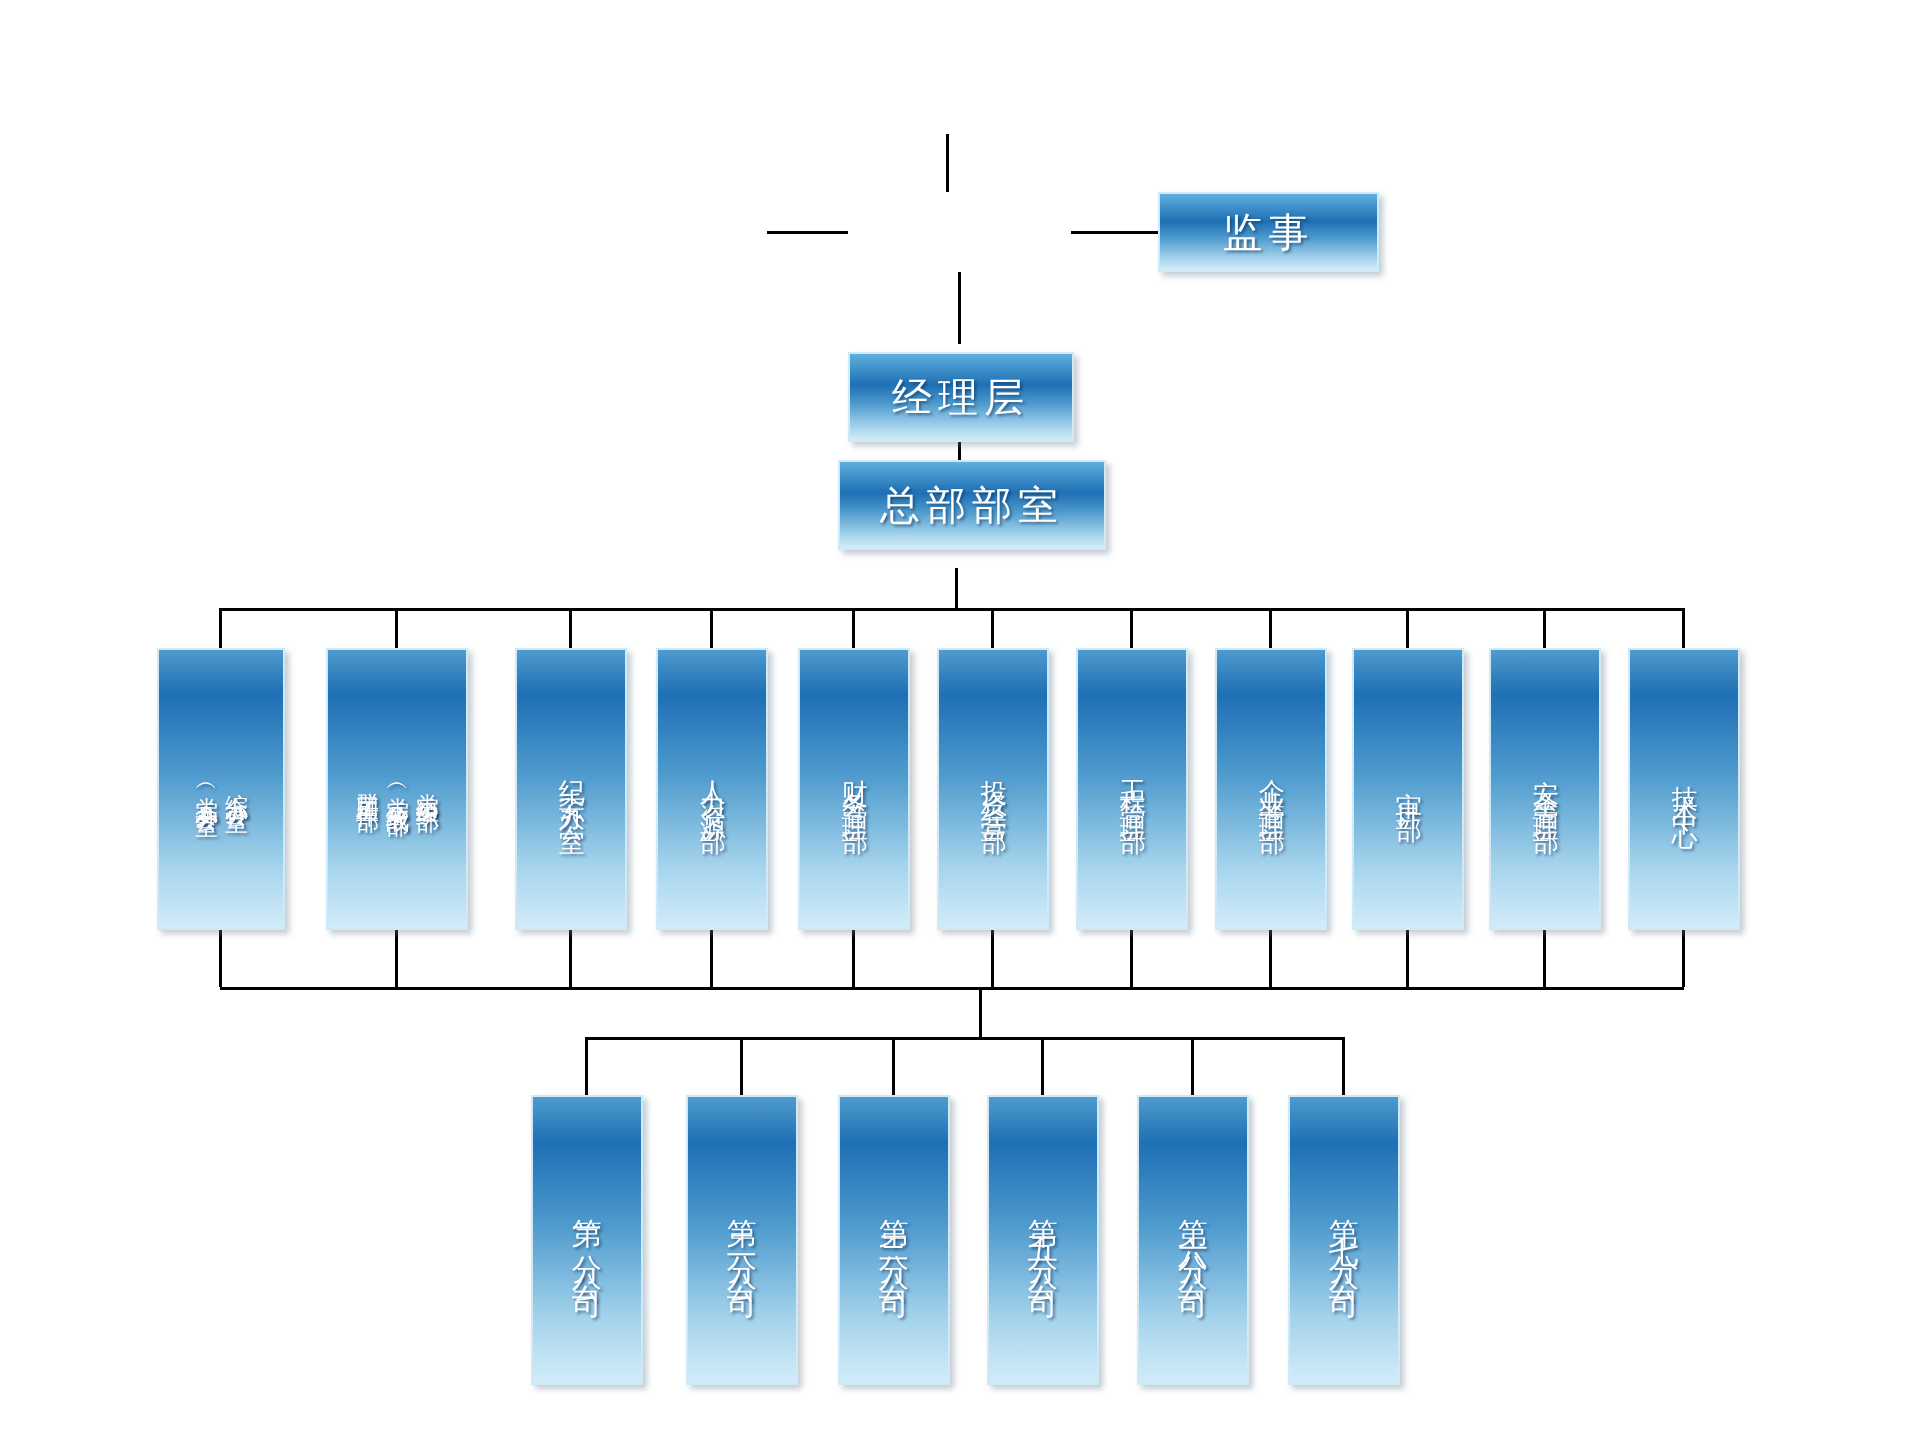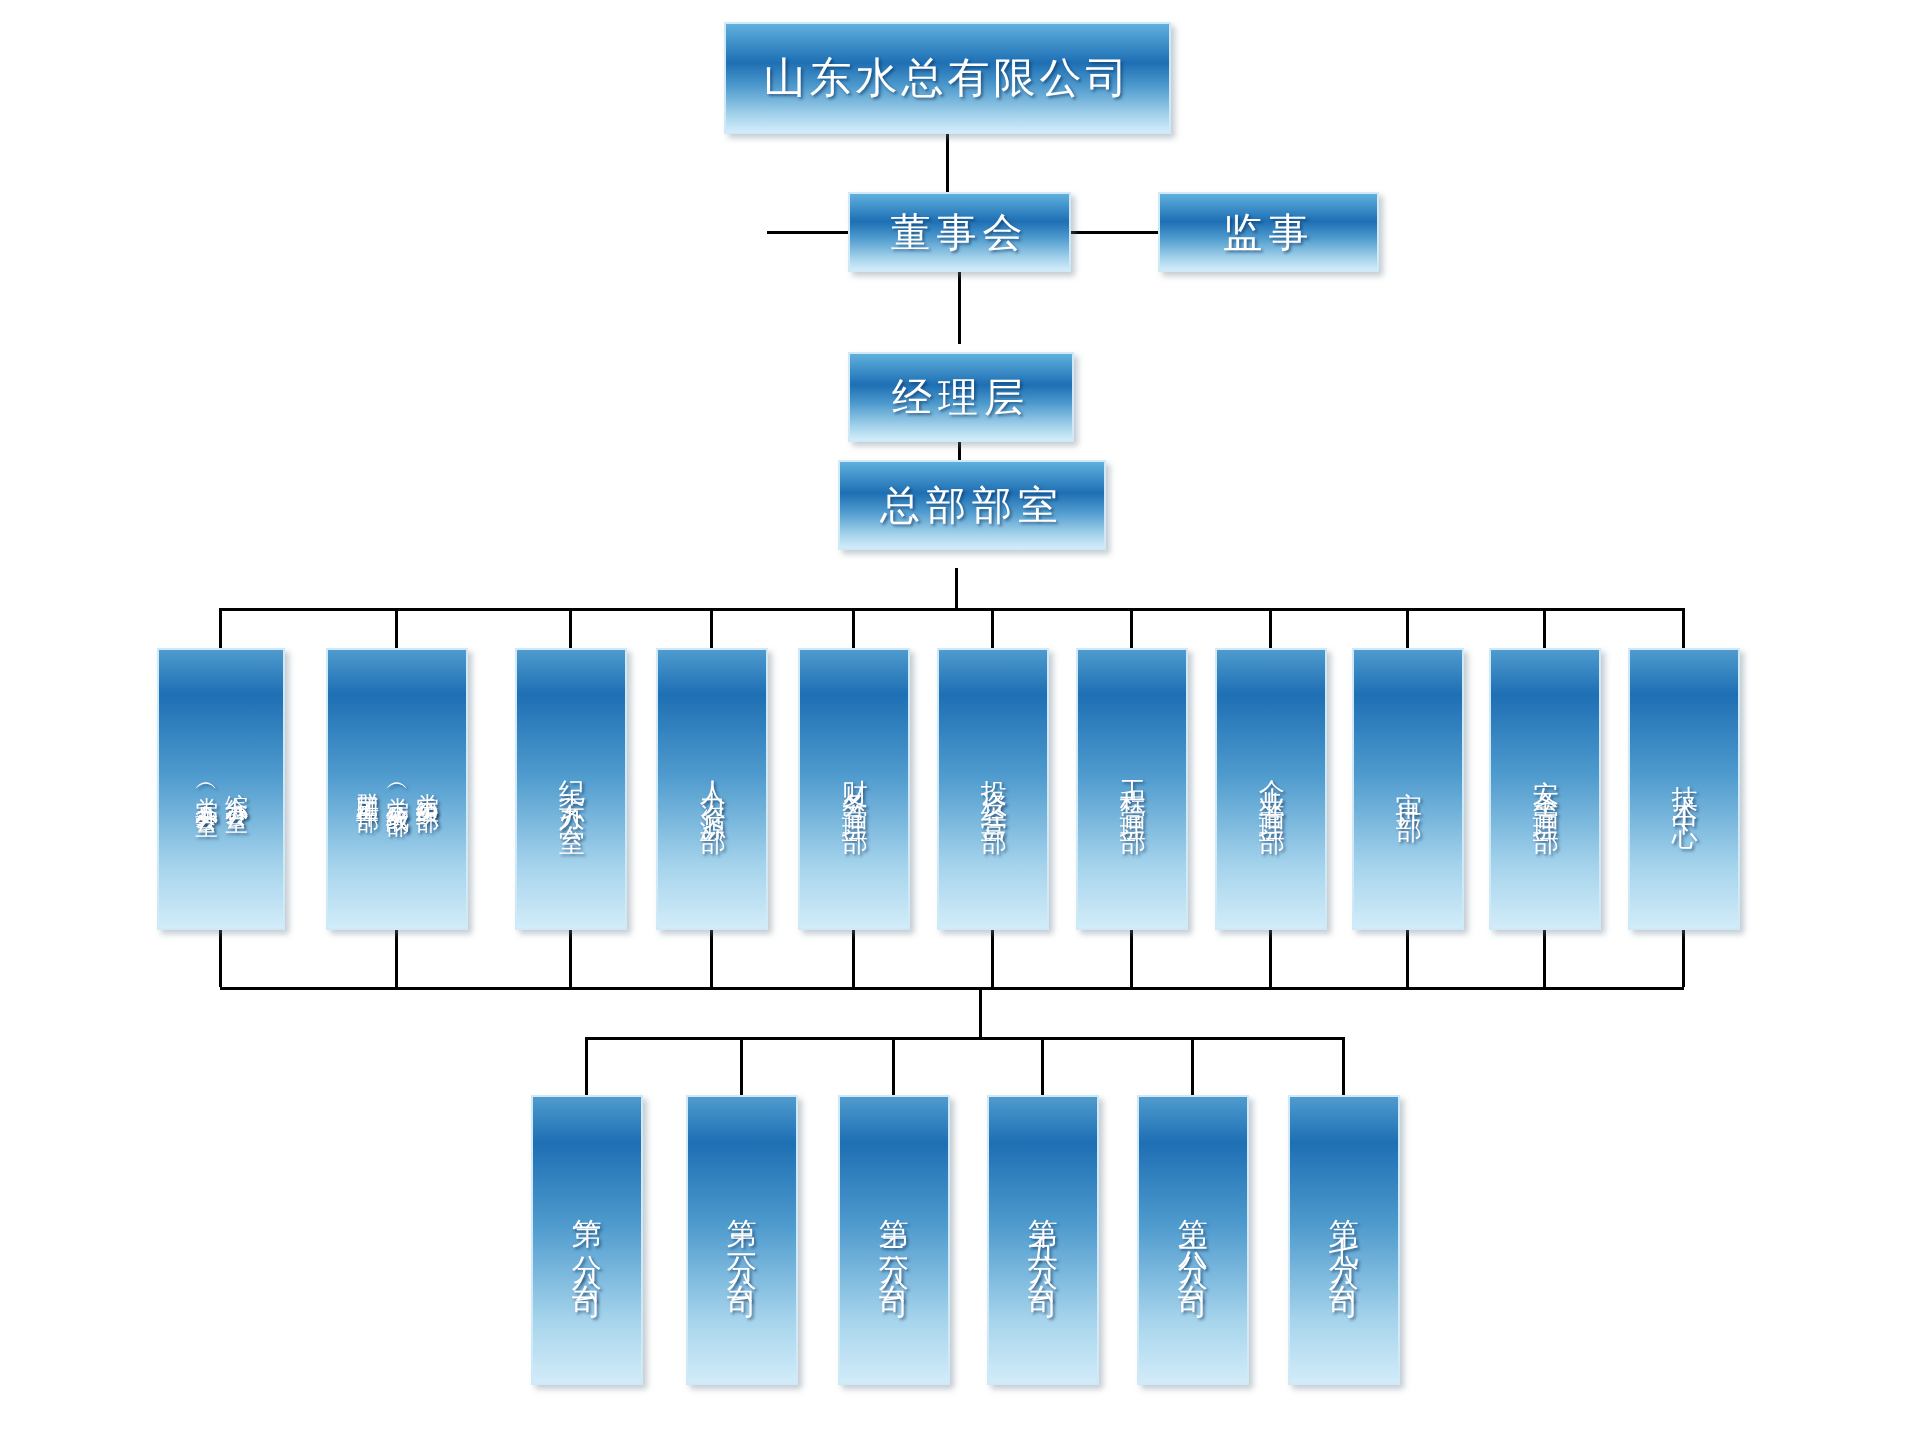--- a/index.html
+++ b/index.html
@@ -109,23 +109,21 @@
   <div class="line h" style="left:220px; top:987px; width:1464px;"></div>
   <div class="line v" style="left:979px; top:987px; height:50px;"></div>
   <div class="line h" style="left:585px; top:1037px; width:760px;"></div>
   <div class="line v" style="left:585px; top:1037px; height:58px;"></div>
   <div class="line v" style="left:740px; top:1037px; height:58px;"></div>
   <div class="line v" style="left:892px; top:1037px; height:58px;"></div>
   <div class="line v" style="left:1041px; top:1037px; height:58px;"></div>
   <div class="line v" style="left:1191px; top:1037px; height:58px;"></div>
   <div class="line v" style="left:1342px; top:1037px; height:58px;"></div>
 
-  <div class="box hbox title" style="left:724px; top:22px; width:447px; height:112px;">山东水总有限公司</div>
 
-  <div class="box hbox" style="left:848px; top:192px; width:223px; height:80px;">董事会</div>
   <div class="box hbox" style="left:1158px; top:192px; width:221px; height:80px;">监事</div>
 
   <div class="box hbox" style="left:848px; top:352px; width:226px; height:90px;">经理层</div>
 
   <div class="box hbox" style="left:838px; top:460px; width:268px; height:90px;">总部部室</div>
 
   <div class="box vbox multi" style="left:157px; top:648px; width:128px; height:282px;">综合办公室
 （党委办公室）</div>
   <div class="box vbox multi" style="left:326px; top:648px; width:142px; height:282px;">党委组织部
 （党委统战部）

